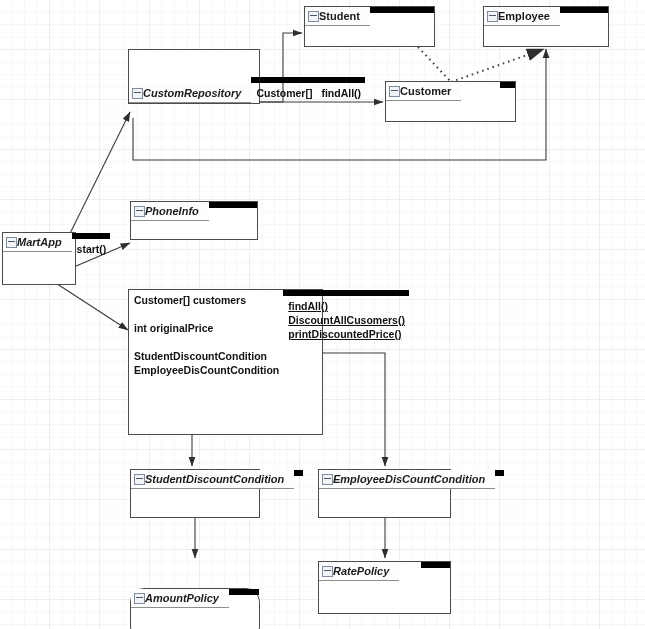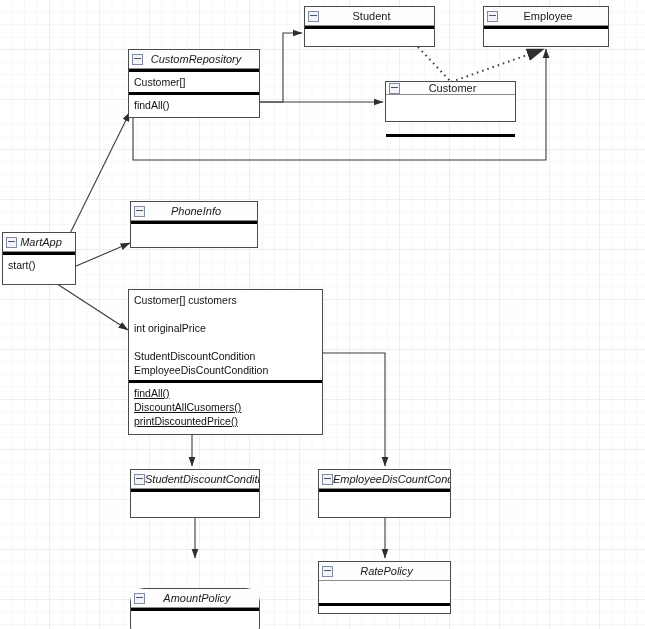--- a/index.html
+++ b/index.html
@@ -26,27 +26,28 @@
     background-position:-1px -1px,-1px -1px,-1px -1px,-1px -1px;
   }
   #edges{position:absolute;left:0;top:0;width:645px;height:629px;}
 
   .uml{
     position:absolute;
     box-sizing:border-box;
     border:1px solid #4b4b4b;
     background:#ffffff;
     display:flex;
-    flex-direction:column;
+    flex-direction:row;
+    font-weight:bold;
   }
   .uml .compartment{
     box-sizing:border-box;
     position:relative;
   }
-  .uml .compartment + .compartment{border-top:3px solid #000000;}
+  .uml .compartment + .compartment{border-top:6px solid #000000;}
   .hdr{
     height:19px;
     display:flex;
     align-items:center;
     background:#fdfdfd;
   }
   .hdr .minus{
     width:9px;height:9px;
     margin-left:3px;
     border:1px solid #7d8ca0;
@@ -114,40 +115,40 @@
         </div>
         <div class="compartment members empty" style="flex: 1 1 auto;"></div>
       </div>
       <div class="uml" style="left: 483px; top: 6px; width: 126px; height: 41px;">
         <div class="compartment hdr tinted">
           <span class="minus"></span>
           <span class="cname">Employee</span>
         </div>
         <div class="compartment members empty" style="flex: 1 1 auto;"></div>
       </div>
-      <div class="uml" style="left: 128px; top: 49px; width: 132px; height: 69px;">
+      <div class="uml" style="left: 128px; top: 49px; width: 132px; height: 55px; align-items: flex-end;">
         <div class="compartment hdr tinted">
           <span class="minus"></span>
           <span class="cname ital">CustomRepository</span>
         </div>
         <div class="compartment members">
           <div class="row">Customer[]</div>
         </div>
         <div class="compartment members">
           <div class="row">findAll()</div>
         </div>
       </div>
       <div class="uml" style="left: 385px; top: 81px; width: 131px; height: 41px; gap: 39px;">
         <div class="compartment hdr tinted">
           <span class="minus"></span>
           <span class="cname">Customer</span>
         </div>
         <div class="compartment members empty" style="flex: 1 1 auto;"></div>
       </div>
-      <div class="uml" style="left: 130px; top: 201px; width: 128px; height: 47px;">
+      <div class="uml" style="left: 130px; top: 201px; width: 128px; height: 39px;">
         <div class="compartment hdr tinted">
           <span class="minus"></span>
           <span class="cname ital">PhoneInfo</span>
         </div>
         <div class="compartment members empty" style="flex: 1 1 auto;"></div>
       </div>
       <div class="uml" style="left: 2px; top: 232px; width: 74px; height: 53px;">
         <div class="compartment hdr tinted">
           <span class="minus"></span>
           <span class="cname ital">MartApp</span>

